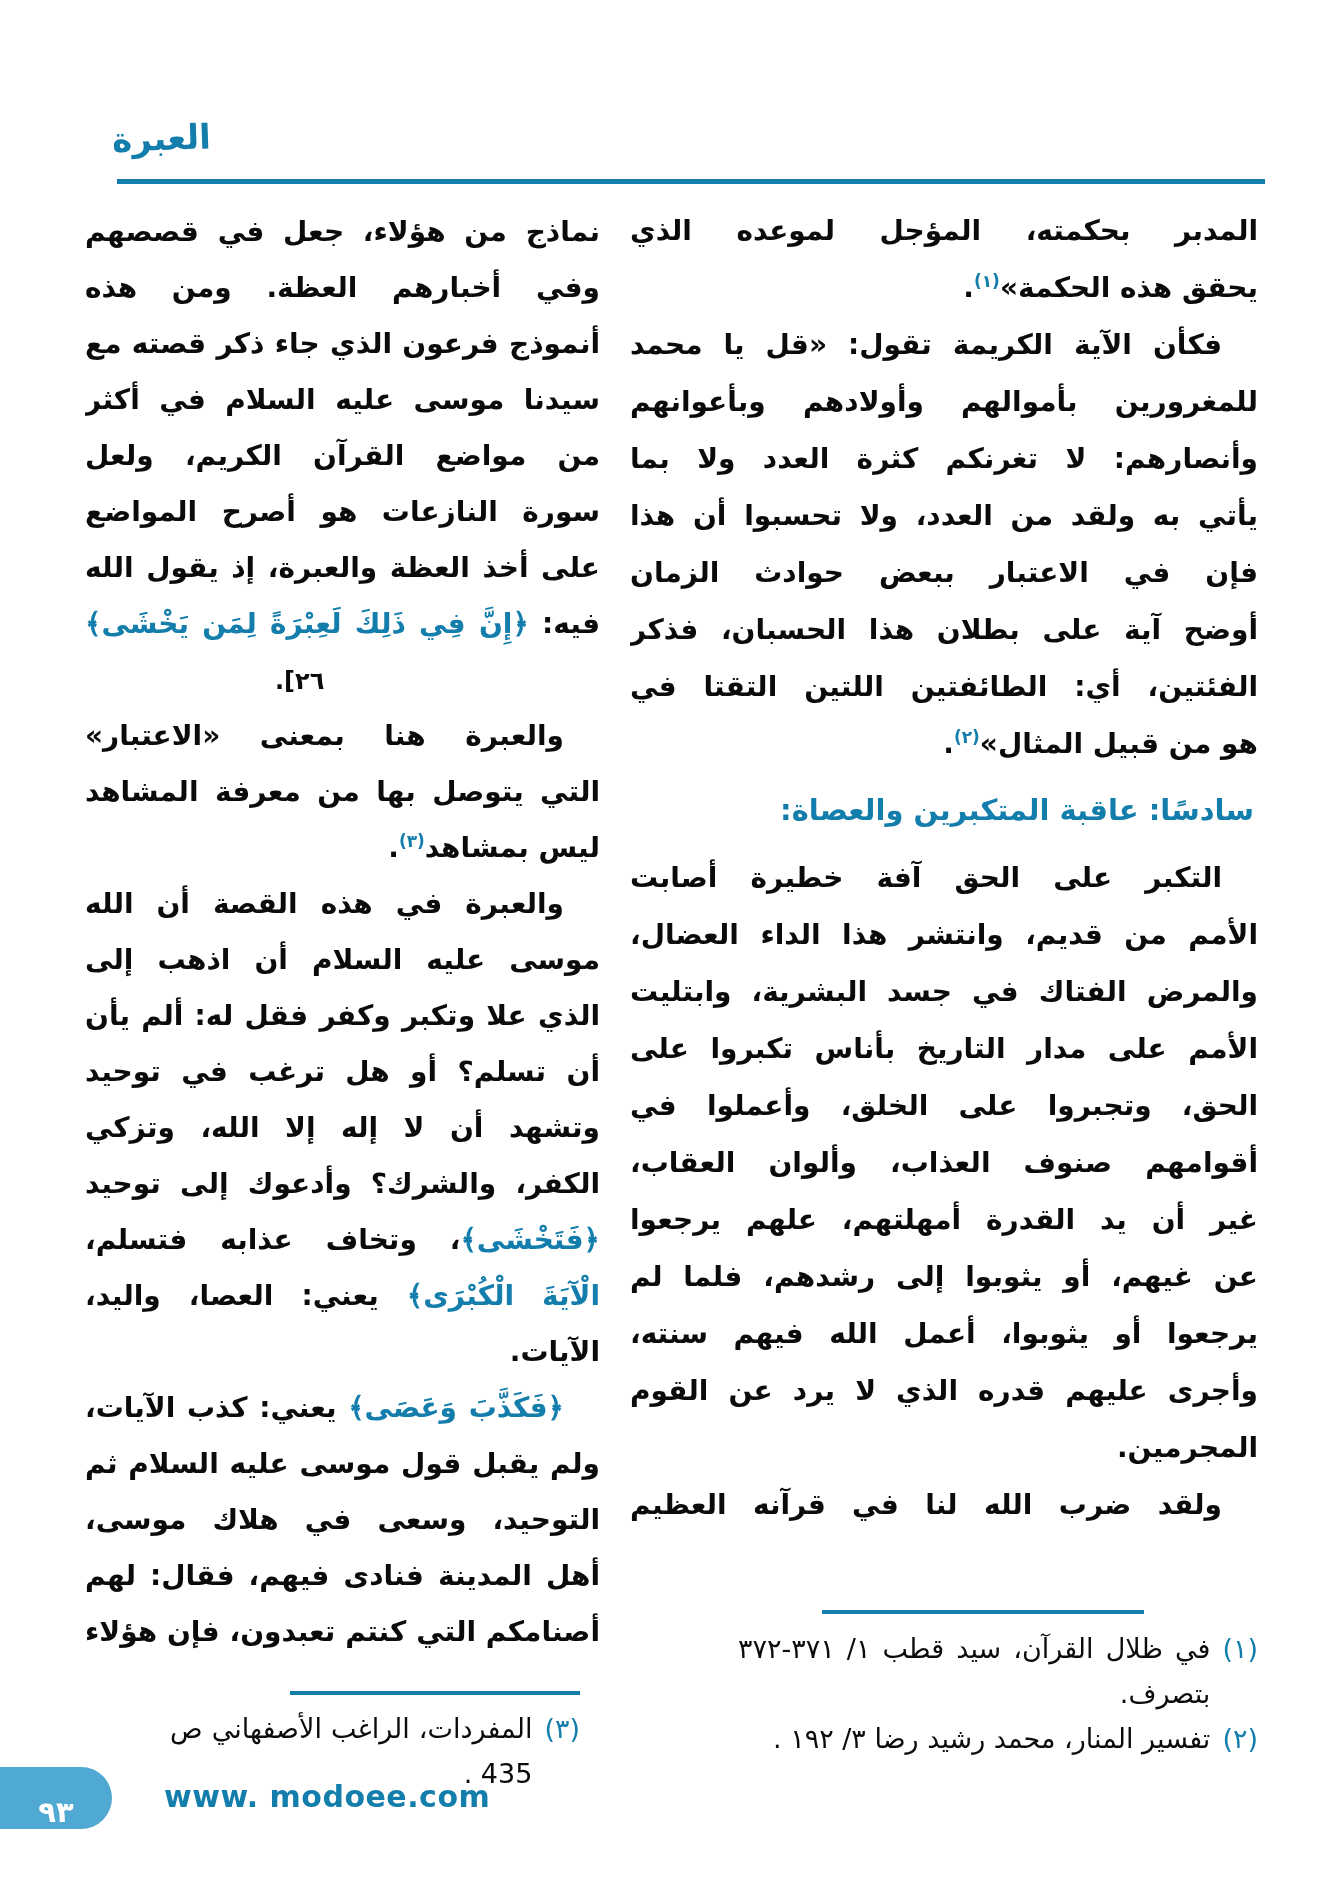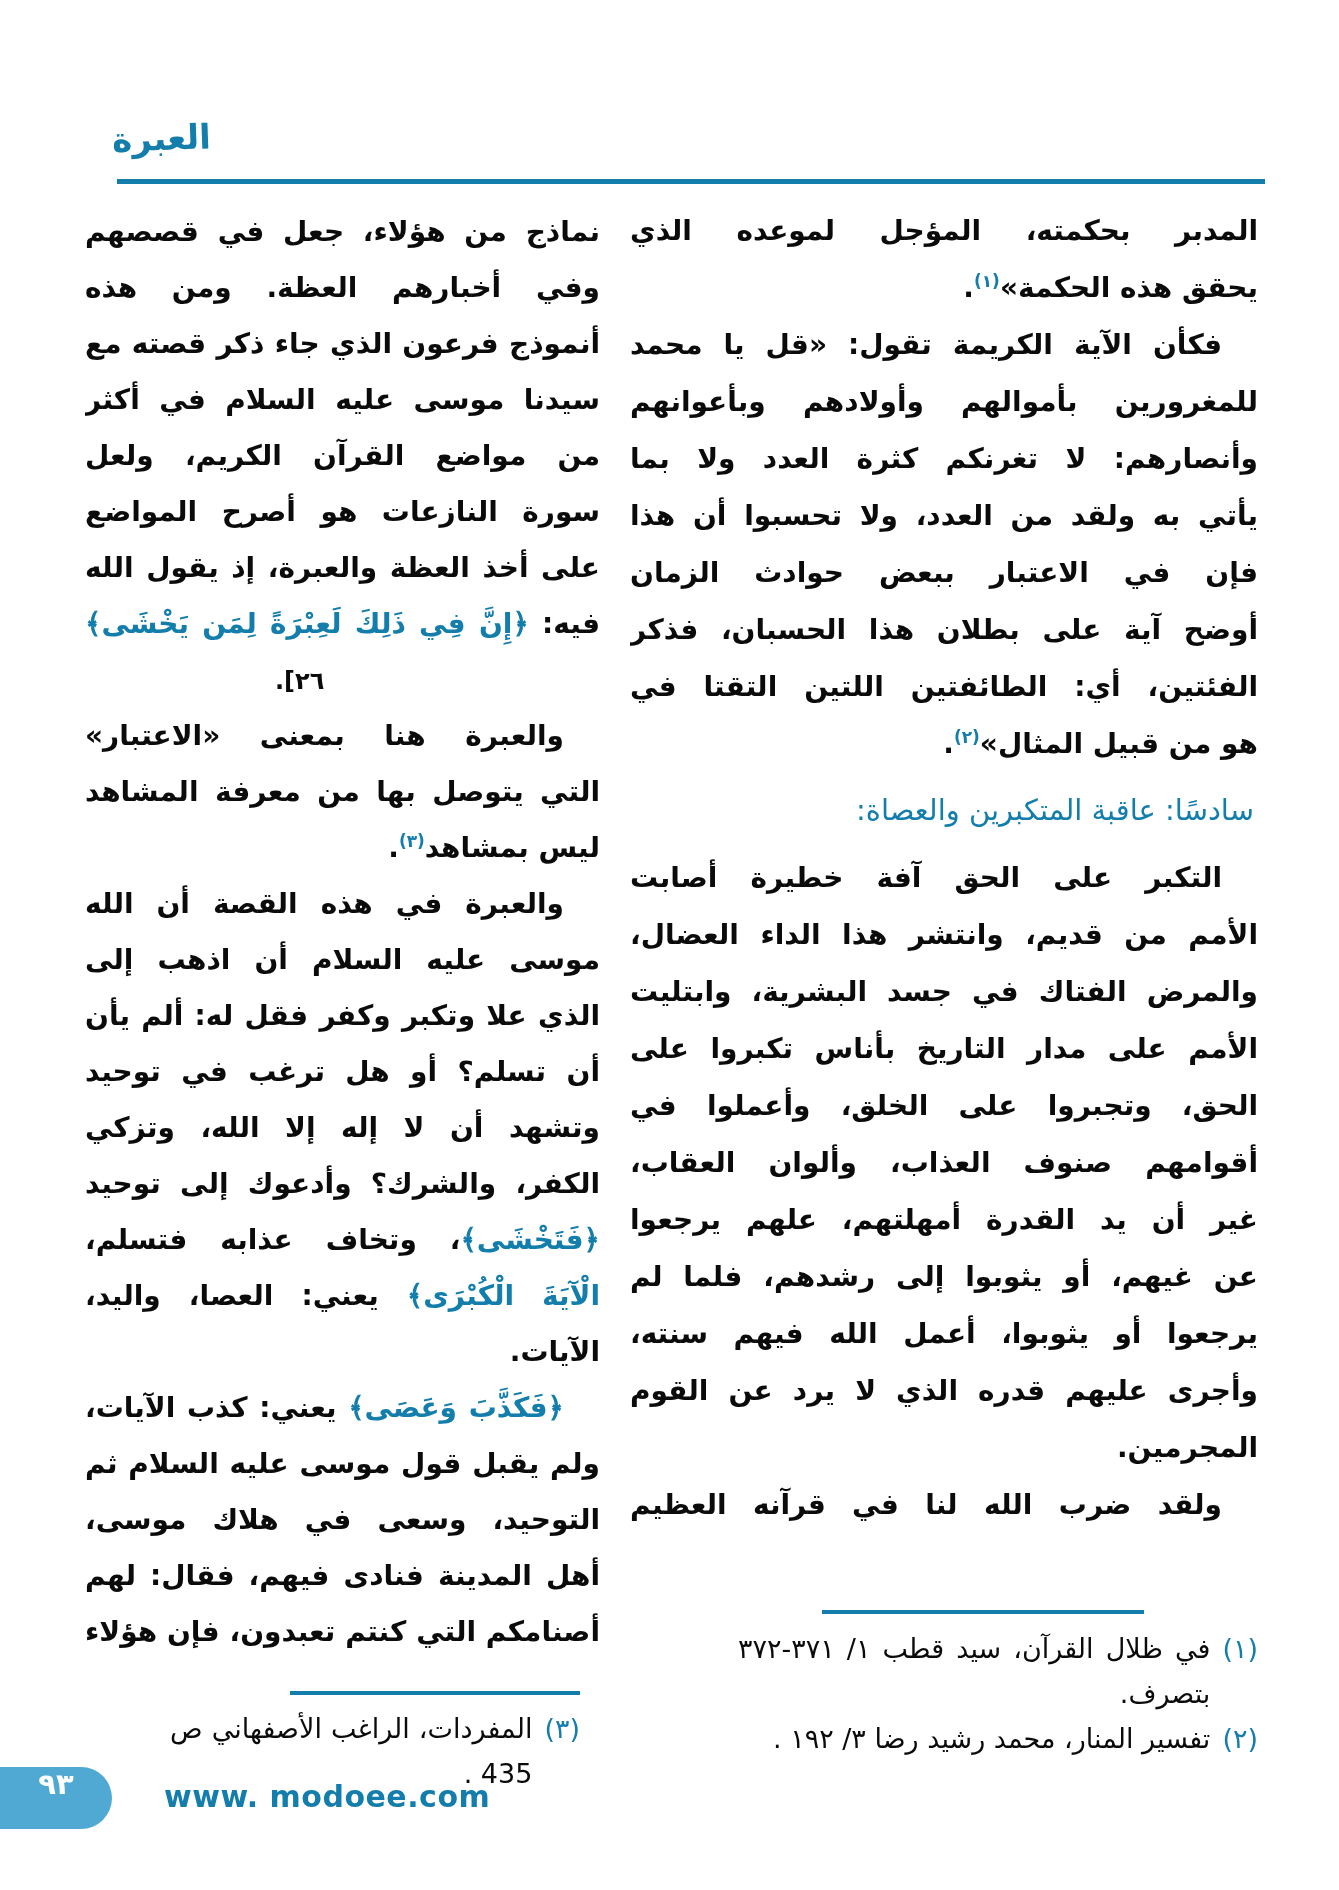--- a/index.html
+++ b/index.html
@@ -22,40 +22,40 @@
   
   .col{position:absolute;direction:rtl;font-weight:700;font-size:28px;}
   .col-right{left:630px;top:202px;width:628px;}
   .col-left{left:85px;top:204px;width:515px;}
   .ln{height:57px;line-height:57px;text-align:justify;text-align-last:justify;overflow:hidden;white-space:normal;}
   .col-left .ln{height:56px;line-height:56px;}
   .end{text-align-last:right;}
   .ind{padding-right:36px;}
   .head{
     height:77px;line-height:77px;color:var(--accent);font-size:29px;
-    text-align:right;text-align-last:right;padding-right:4px;overflow:hidden;font-weight:400;
+    text-align:right;text-align-last:right;padding-right:4px;overflow:hidden;font-weight:700;
   }
   .verse{color:var(--accent);}
   .ref{color:var(--accent);font-size:17px;vertical-align:super;line-height:0;font-weight:700;}
   .cite{font-weight:700;font-size:24px;}
   .ayah-num-line{text-align-last:left;padding-left:190px;}
   
   .sep{position:absolute;height:4px;background:var(--accent);}
   .sep-right{left:822px;top:1610px;width:322px;}
   .sep-left{left:290px;top:1691px;width:290px;}
   .fnblock{position:absolute;direction:rtl;font-size:27px;font-weight:400;line-height:45px;color:var(--ink);}
   .fnblock-right{left:738px;top:1626px;width:520px;}
   .fnblock-left{left:170px;top:1706px;width:410px;}
   .fnrow{display:flex;gap:12px;}
   .fnum{color:var(--accent);flex:0 0 auto;}
   .fntext{flex:1 1 auto;text-align:justify;}
   
   .pill{
     position:absolute;left:0;top:1767px;width:112px;height:62px;background:var(--pill);
-    border-radius:0 31px 31px 0;display:flex;align-items:flex-start;justify-content:center;
+    border-radius:0 31px 31px 0;display:flex;align-items:flex-end;justify-content:center;
     color:#ffffff;font-size:29px;font-weight:700;
   }
   .website{
     position:absolute;left:164px;top:1779px;font-size:30px;font-weight:700;
     color:var(--accent);letter-spacing:0.5px;direction:ltr;
   }
 </style>
 </head>
 <body>
 

